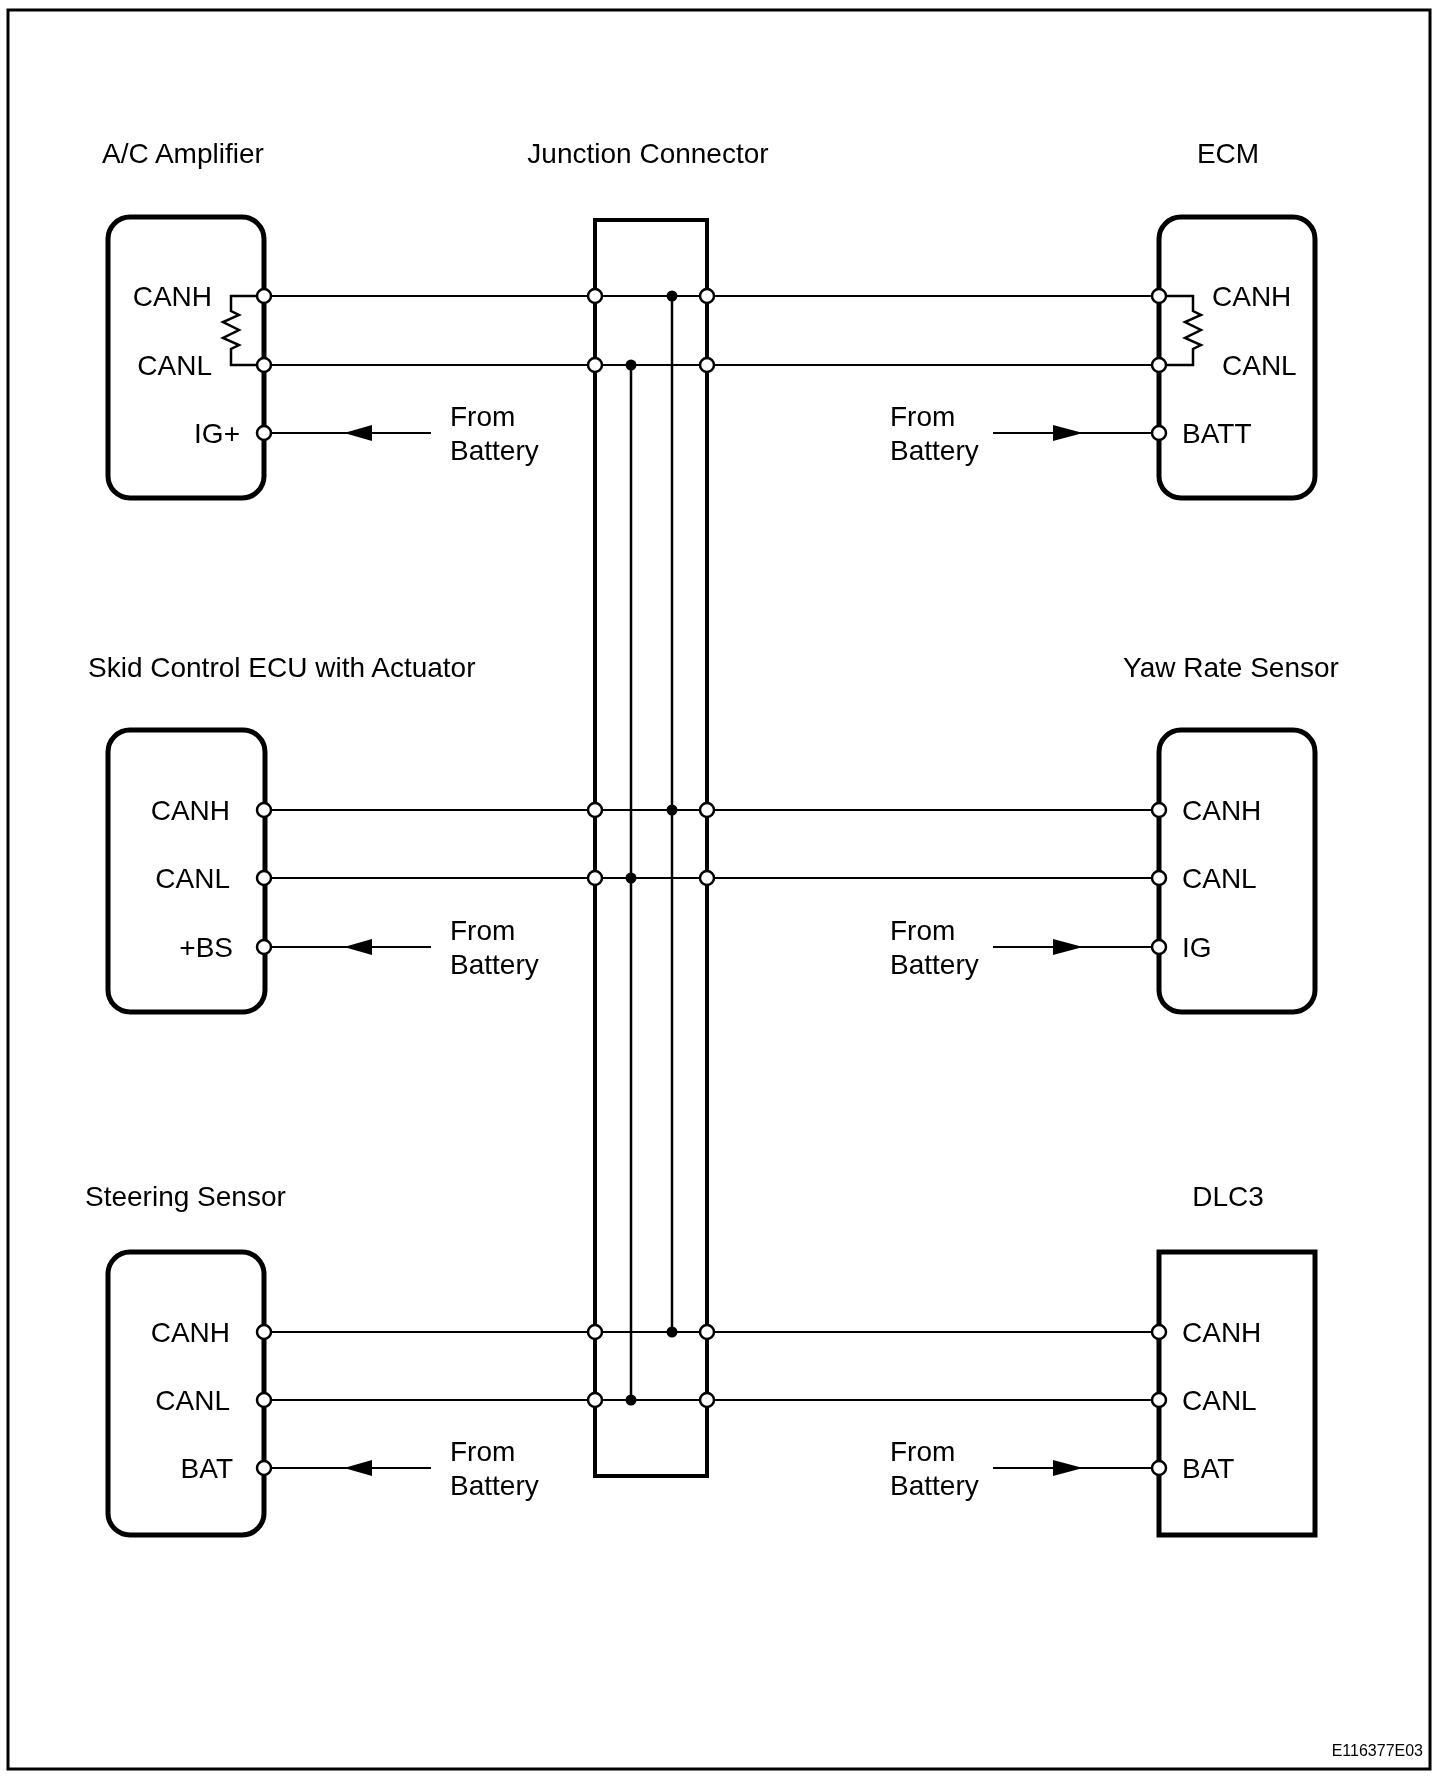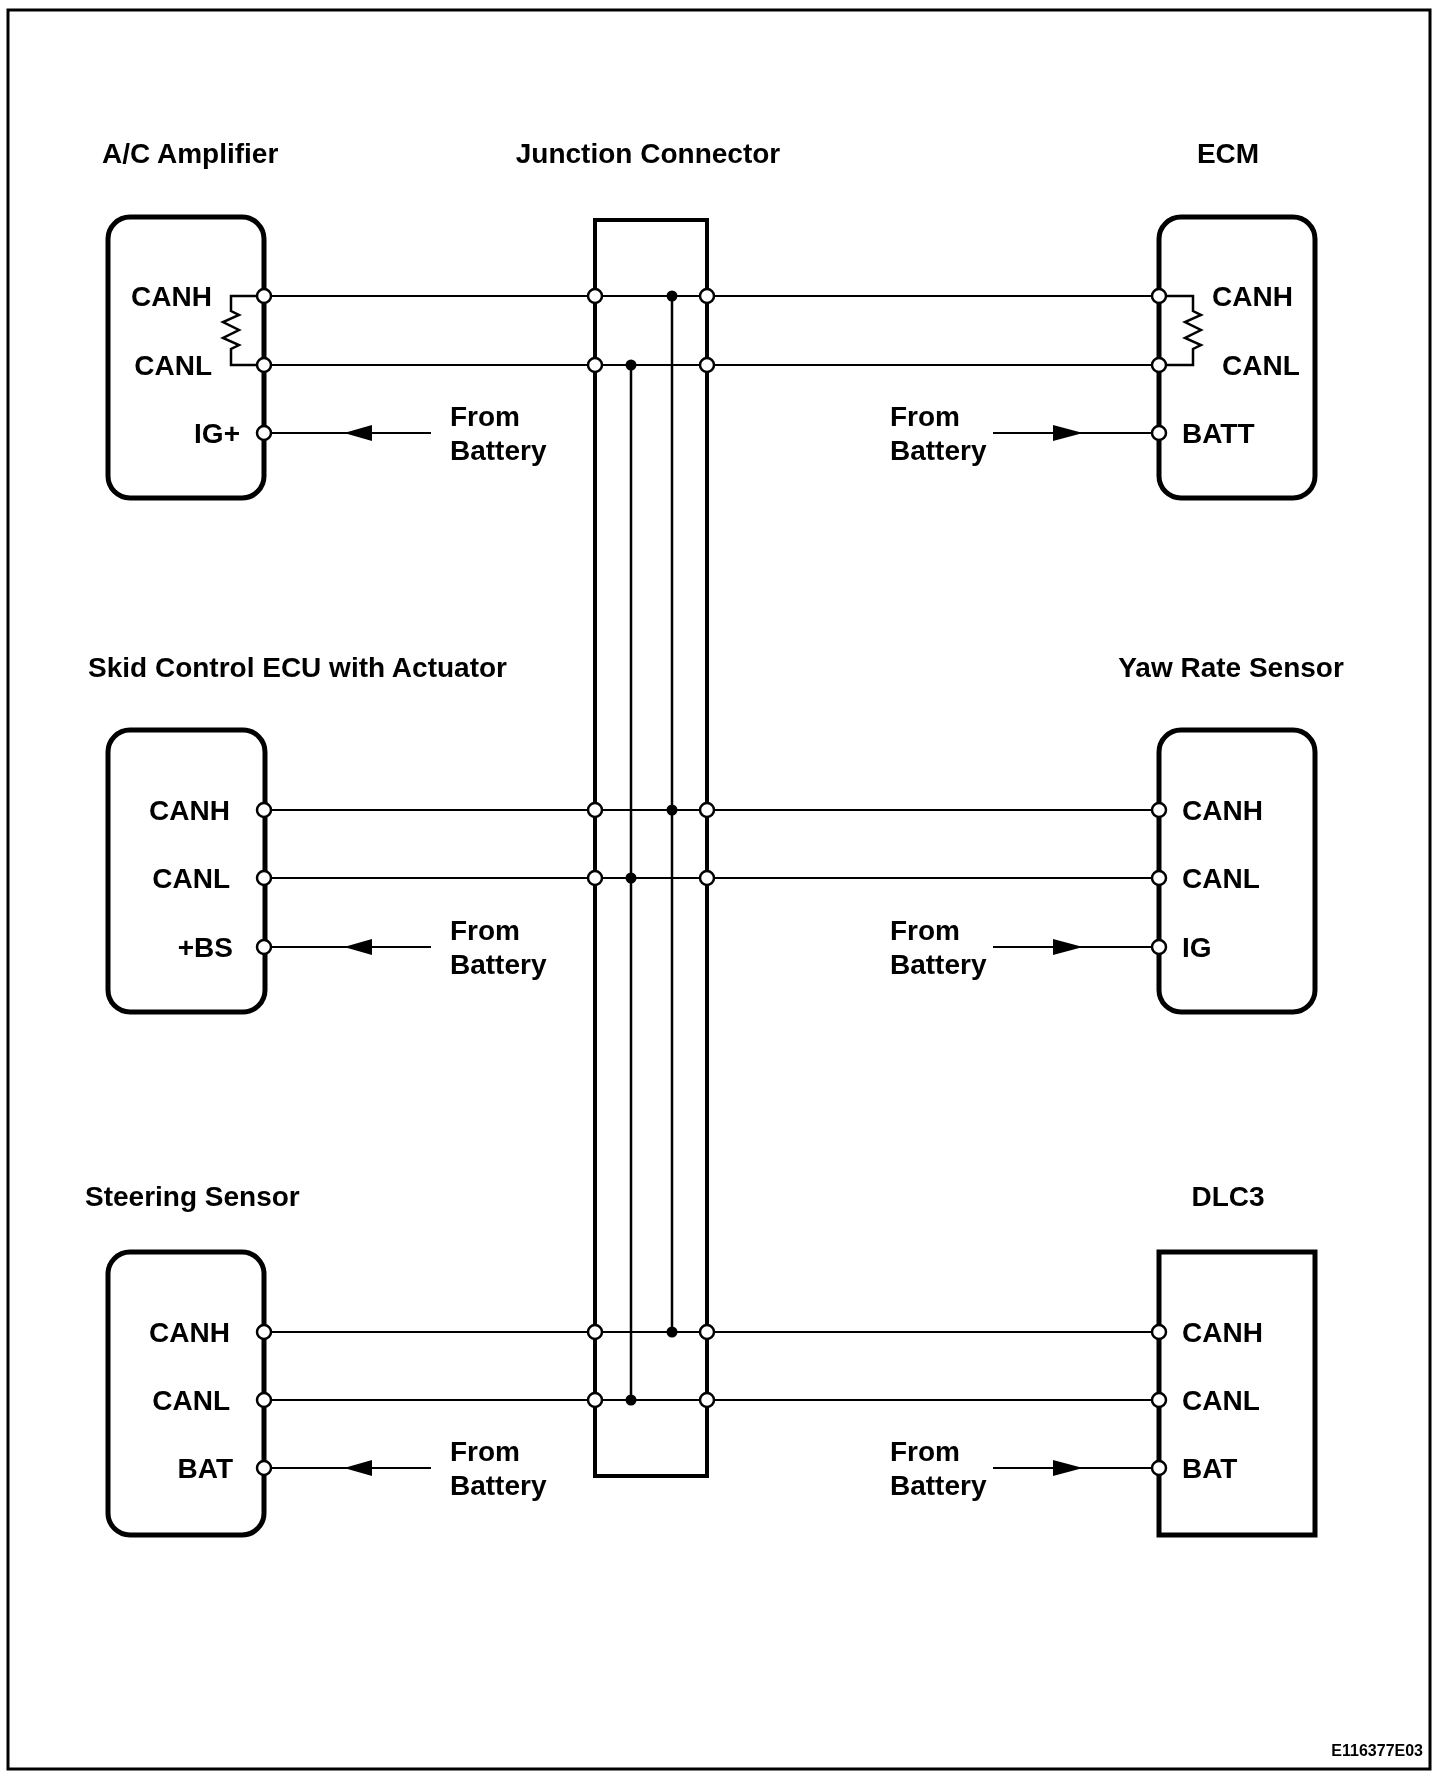--- a/index.html
+++ b/index.html
@@ -1,21 +1,20 @@
 <!DOCTYPE html>
 <html><head>
 <meta charset="utf-8">
 <style>
   html, body { margin: 0; padding: 0; background: #ffffff; }
   .page {
     position: relative;
     width: 1456px;
     height: 1788px;
     background: #ffffff;
-    font-weight: bold;
   }
   svg { display: block; }
   .t {
     font-family: "Liberation Sans", "DejaVu Sans", sans-serif;
     font-size: 28px;
     fill: #000000;
   }
   .t-mid { text-anchor: middle; }
   .t-end { text-anchor: end; }
   .code { font-size: 16px; }

